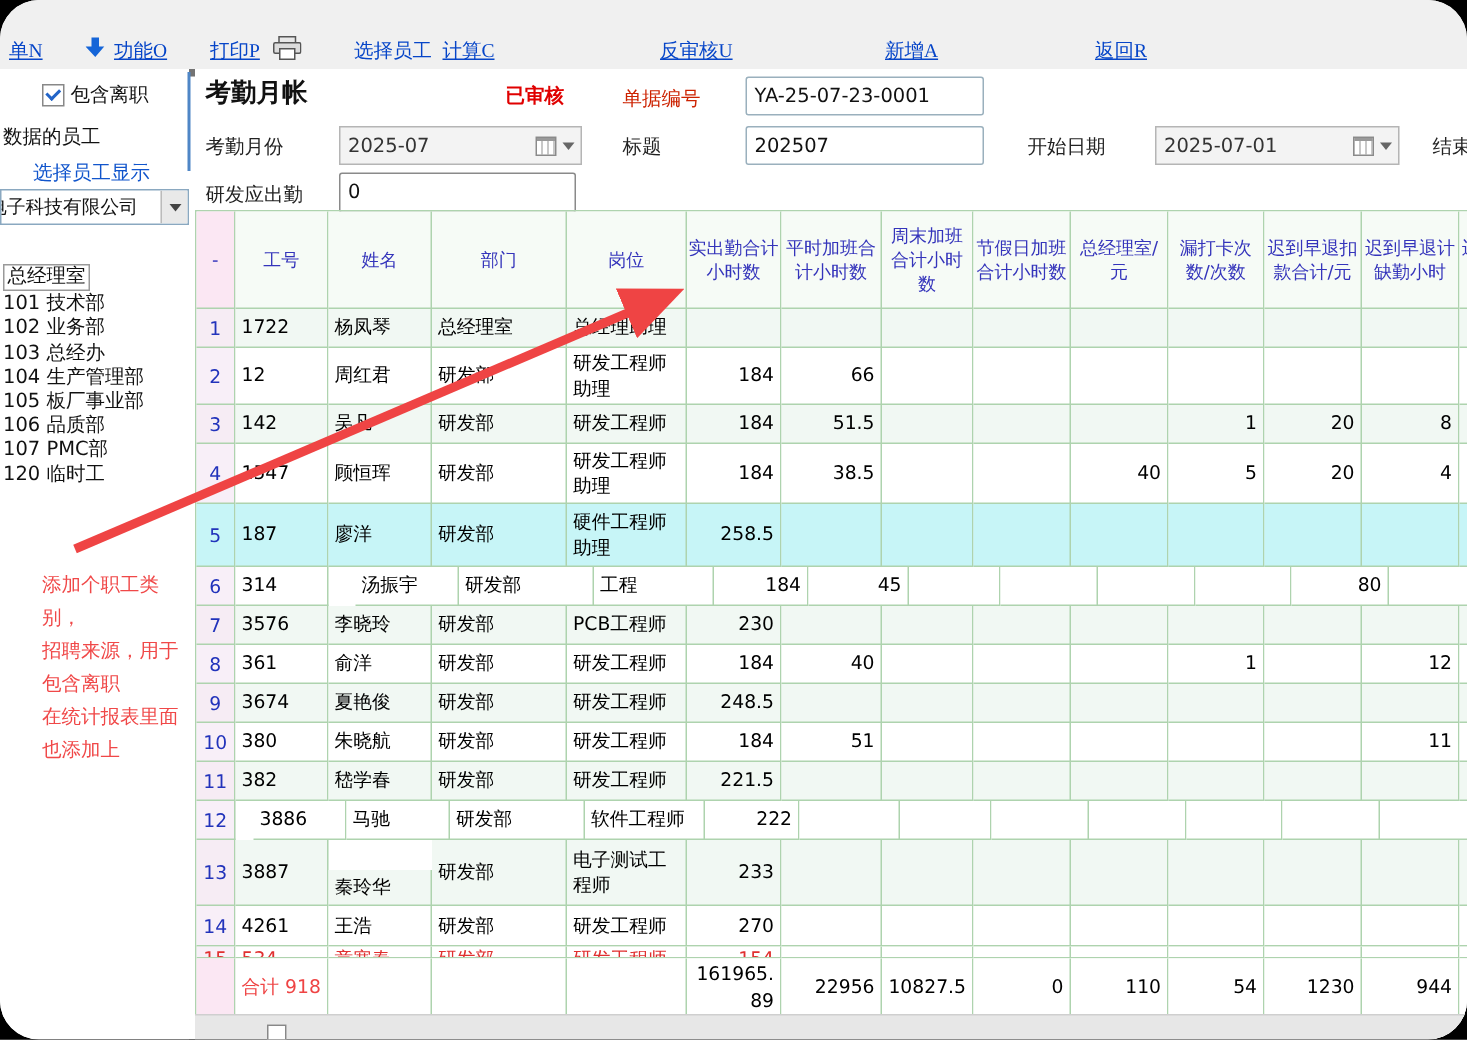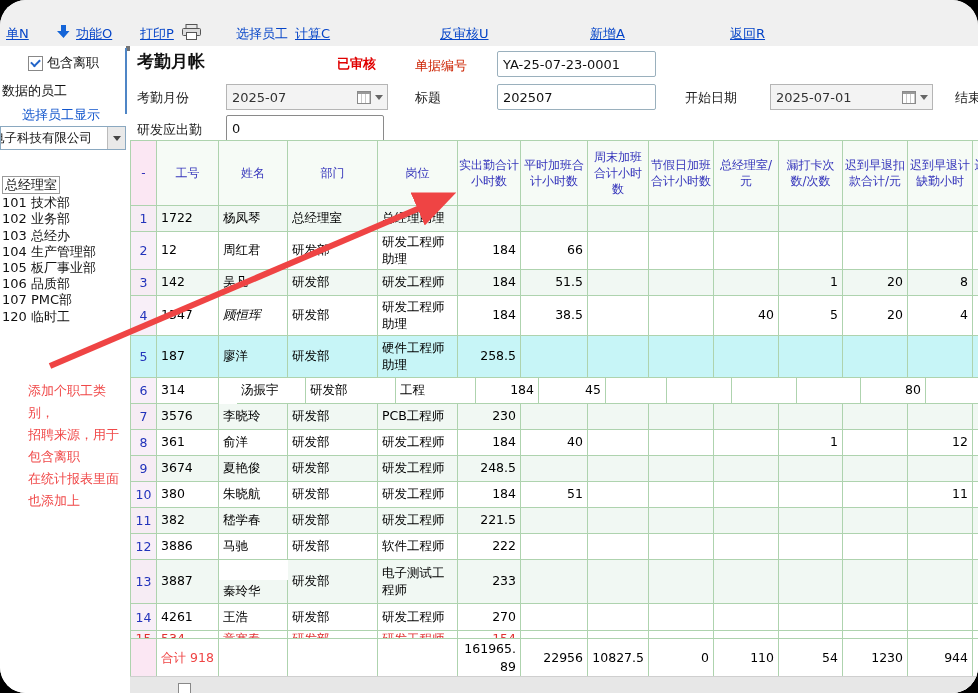--- a/index.html
+++ b/index.html
@@ -1,19 +1,19 @@
 <!DOCTYPE html>
 <html><head>
 <meta charset="utf-8">
 <style>
   html,body{margin:0;padding:0;background:#000;}
   .window{position:relative;width:978px;height:693px;background:#fff;border-radius:26px;
     overflow:hidden;font-family:"DejaVu Sans","Liberation Sans",sans-serif;}
   
-  .toolbar{position:absolute;top:0;left:0;right:0;height:46px;background:#f0f0f0;border-bottom:5px solid #737373;}
+  .toolbar{position:absolute;top:0;left:0;right:0;height:46px;background:#f0f0f0;border-bottom:5px solid #737373;font-family:Liberation Serif, serif;}
   .tb-item{position:absolute;top:25px;font-size:13px;color:#0645c8;text-decoration:underline;cursor:pointer;white-space:nowrap;}
   .tb-item.nou{text-decoration:none;}
   .tb-icon{position:absolute;top:24px;}
   
   .sidebar{position:absolute;left:0;top:46px;width:126px;bottom:0;background:#fff;font-size:13px;color:#111;}
   .chk-row{position:absolute;left:28px;top:8px;display:flex;gap:4px;align-items:center;cursor:pointer;}
   .chk{width:13px;height:13px;border:1px solid #888;background:#fff;position:relative;display:inline-block;flex:0 0 auto;}
   .tick{position:absolute;left:2px;top:2px;width:7px;height:4px;border-left:2px solid #2264c8;border-bottom:2px solid #2264c8;transform:rotate(-45deg);}
   .side-note{position:absolute;left:2px;top:36px;}
   .side-link{position:absolute;left:22px;top:60px;color:#1155cc;cursor:pointer;}
@@ -208,21 +208,21 @@
           <div class="cell num" style="width: 65px;"></div>
           <div class="cell num" style="width: 65px;"></div>
           <div class="cell num" style="width: 64px;">1</div>
           <div class="cell num" style="width: 65px;">20</div>
           <div class="cell num" style="width: 65px;">8</div>
           <div class="cell num" style="width: 40px;"></div>
         </div>
         <div class="trow" style="height: 40px;">
           <div class="cell sel" style="width: 26px;">4</div>
           <div class="cell txt" style="width: 62px;">1547</div>
-          <div class="cell txt" style="width: 69px; font-style: italic;">顾恒珲</div>
+          <div class="cell txt" style="width: 69px;">顾恒珲</div>
           <div class="cell txt" style="width: 90px;">研发部</div>
           <div class="cell txt" style="width: 80px;">研发工程师助理</div>
           <div class="cell num" style="width: 63px;">184</div>
           <div class="cell num" style="width: 67px;">38.5</div>
           <div class="cell num" style="width: 61px;"></div>
           <div class="cell num" style="width: 65px;"></div>
           <div class="cell num" style="width: 65px;">40</div>
           <div class="cell num" style="width: 64px;">5</div>
           <div class="cell num" style="width: 65px;">20</div>
           <div class="cell num" style="width: 65px;">4</div>
@@ -335,21 +335,21 @@
           <div class="cell num" style="width: 61px;"></div>
           <div class="cell num" style="width: 65px;"></div>
           <div class="cell num" style="width: 65px;"></div>
           <div class="cell num" style="width: 64px;"></div>
           <div class="cell num" style="width: 65px;"></div>
           <div class="cell num" style="width: 65px;"></div>
           <div class="cell num" style="width: 40px;"></div>
         </div>
         <div class="trow" style="height: 26px;">
           <div class="cell sel" style="width: 26px;">12</div>
-          <div class="cell txt" style="width: 62px;">3886</div>
+          <div class="cell txt" style="width: 62px; margin-left: 12px;">3886</div>
           <div class="cell txt" style="width: 69px;">马驰</div>
           <div class="cell txt" style="width: 90px;">研发部</div>
           <div class="cell txt" style="width: 80px;">软件工程师</div>
           <div class="cell num" style="width: 63px;">222</div>
           <div class="cell num" style="width: 67px;"></div>
           <div class="cell num" style="width: 61px;"></div>
           <div class="cell num" style="width: 65px;"></div>
           <div class="cell num" style="width: 65px;"></div>
           <div class="cell num" style="width: 64px;"></div>
           <div class="cell num" style="width: 65px;"></div>

